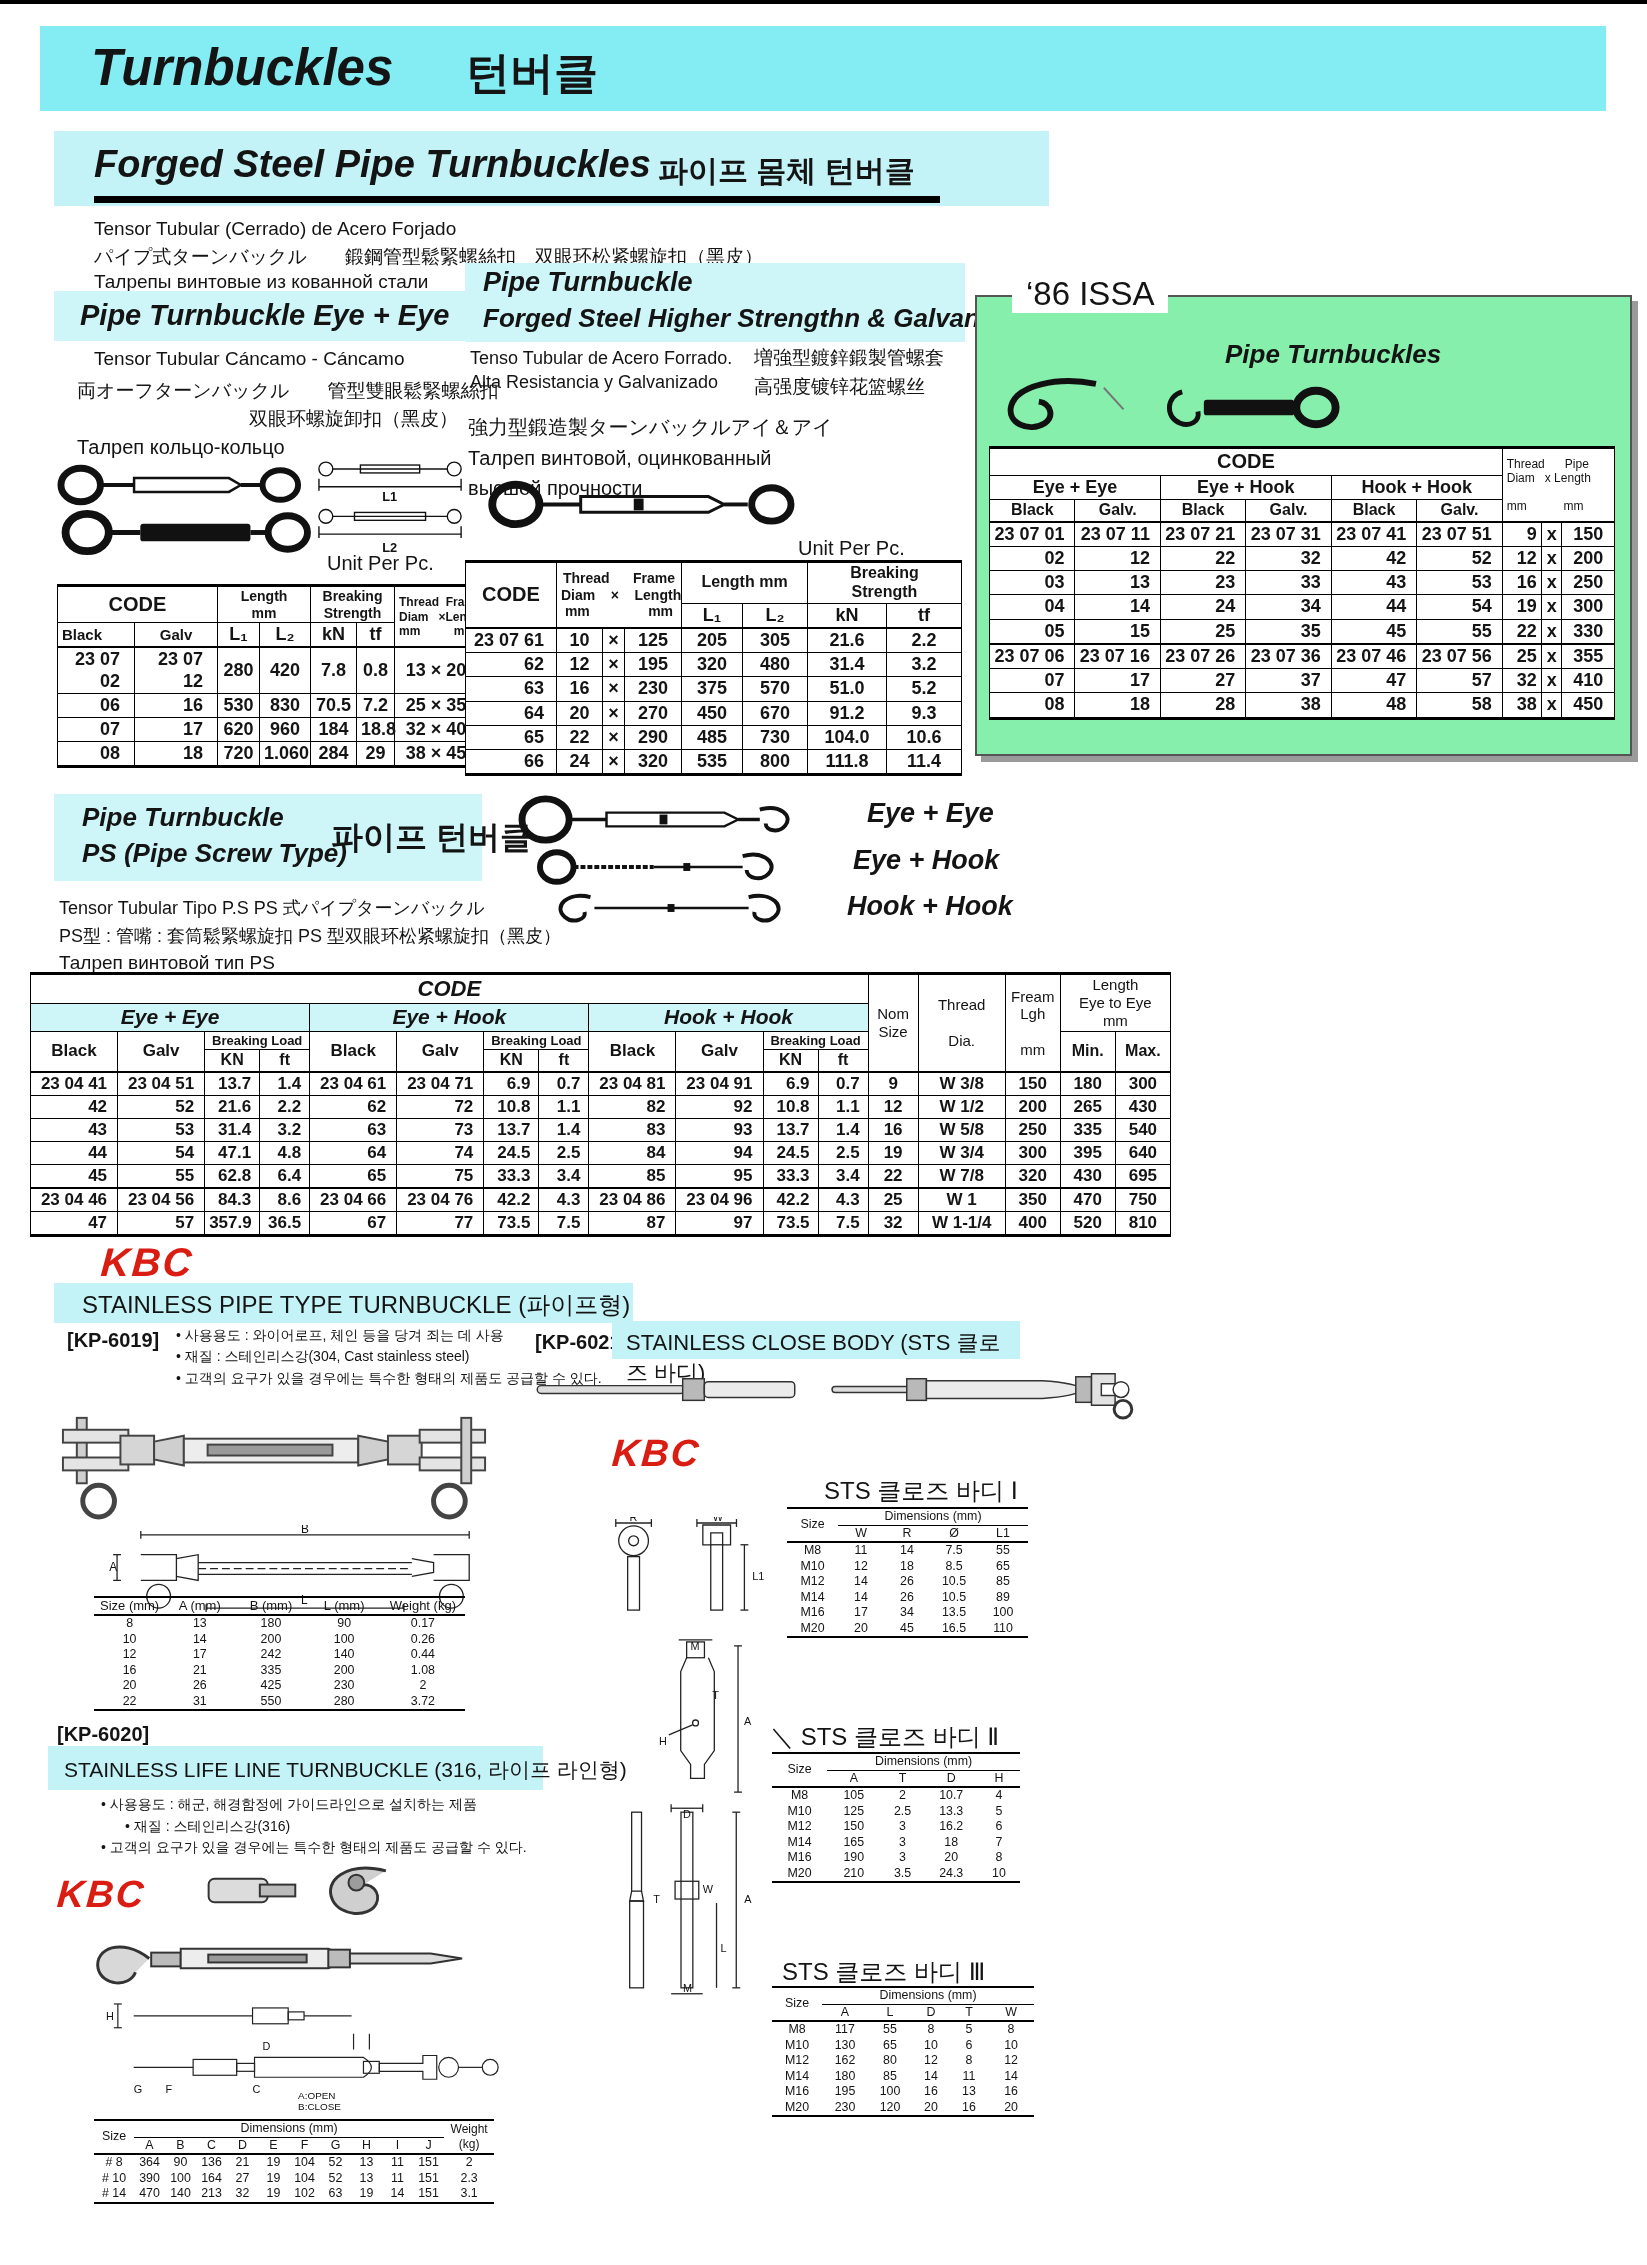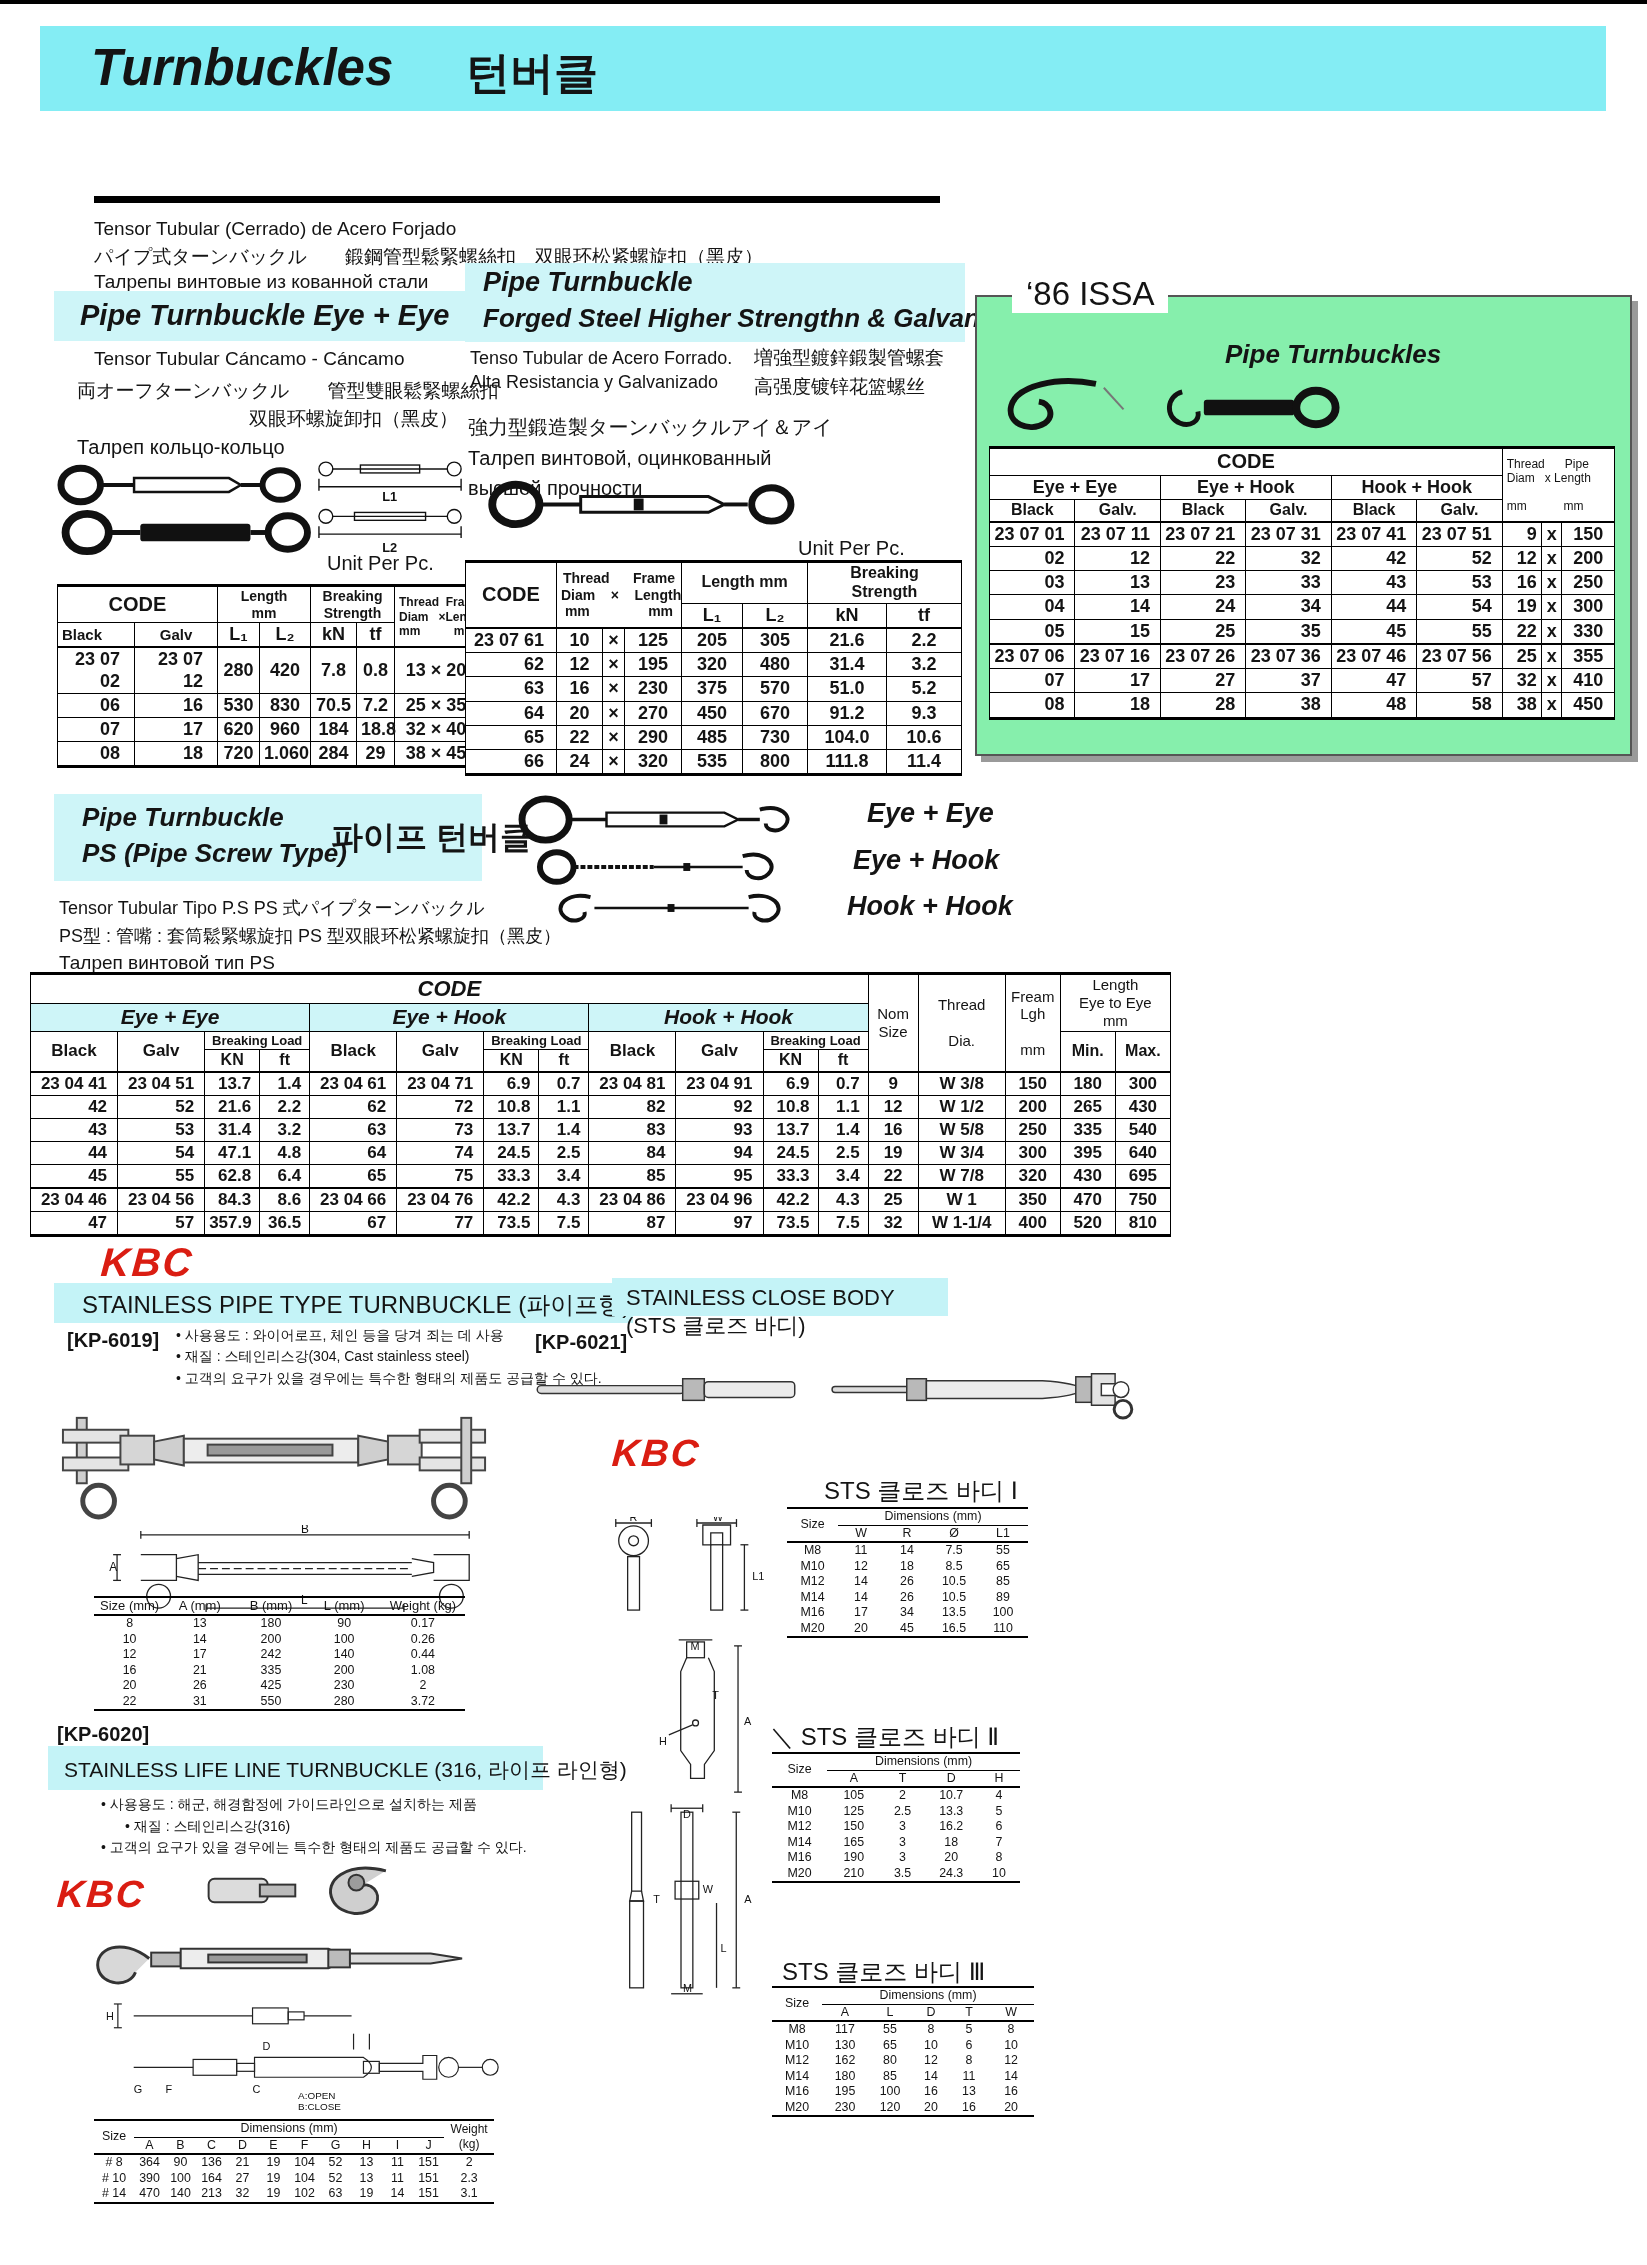--- a/index.html
+++ b/index.html
@@ -48,20 +48,24 @@
 
 <div id="sheet">
 
   <div class="abs" style="left:0;top:0;width:1647px;height:4px;background:#000;"></div>
 
   <div class="abs cyan-dark" style="left:40px;top:26px;width:1566px;height:85px;">
     <span class="abs bi" style="left:51px;top:12px;font-size:51px;">Turnbuckles</span>
     <span class="abs" style="left:426px;top:18px;font-size:44px;font-weight:bold;">턴버클</span>
   </div>
 
+  <div class="abs cyan" style="left:54px;top:131px;width:995px;height:75px;">
+    <span class="abs bi" style="left:40px;top:12px;font-size:38px;">Forged Steel Pipe Turnbuckles</span>
+    <span class="abs" style="left:604px;top:20px;font-size:30px;font-weight:bold;">파이프 몸체 턴버클</span>
+  </div>
   <div class="abs" style="left:94px;top:196px;width:846px;height:7px;background:#000;"></div>
 
   <div class="abs" style="left:94px;top:218px;font-size:19px;">Tensor Tubular (Cerrado) de Acero Forjado</div>
   <div class="abs" style="left:94px;top:244px;font-size:19px;">パイプ式ターンバックル　　鍛鋼管型鬆緊螺絲扣　双眼环松紧螺旋扣（黑皮）</div>
   <div class="abs" style="left:94px;top:271px;font-size:19px;">Талрепы винтовые из кованной стали</div>
 
   <div class="abs cyan-lt" style="left:54px;top:291px;width:416px;height:50px;">
     <span class="abs bi" style="left:26px;top:8px;font-size:29px;">Pipe Turnbuckle  Eye + Eye</span>
   </div>
   <div class="abs" style="left:94px;top:348px;font-size:19px;">Tensor Tubular Cáncamo - Cáncamo</div>
@@ -780,21 +784,21 @@
           <td>22</td>
           <td>31</td>
           <td>550</td>
           <td>280</td>
           <td>3.72</td>
         </tr>
       </tbody>
   </table>
 
   <div class="abs" style="left:535px;top:1331px;font-size:20px;font-weight:bold;">[KP-6021]</div>
-  <div class="abs cyan" style="left:612px;top:1278px;width:336px;height:38px;">
+  <div class="abs cyan" style="left:612px;top:1321px;width:408px;height:38px;">
     <span class="abs" style="left:14px;top:7px;font-size:22px;">STAINLESS CLOSE BODY (STS 클로즈 바디)</span>
   </div>
   <svg class="abs" style="left:535px;top:1364px;" width="602" height="57" viewBox="0 0 608 58">
     <g stroke="#333" stroke-width="1.5" fill="#ddd">
       <rect x="0" y="22" width="150" height="8" rx="4"></rect>
       <rect x="148" y="15" width="22" height="22" fill="#b9b9b9"></rect>
       <rect x="170" y="18" width="92" height="16" rx="4" fill="#ebebeb"></rect>
       <rect x="300" y="23" width="78" height="6" rx="3"></rect>
       <rect x="376" y="15" width="20" height="22" fill="#b9b9b9"></rect>
       <path d="M396 17 h118 q34 2 42 9 q-8 7 -42 9 h-118 z" fill="#ebebeb"></path>

